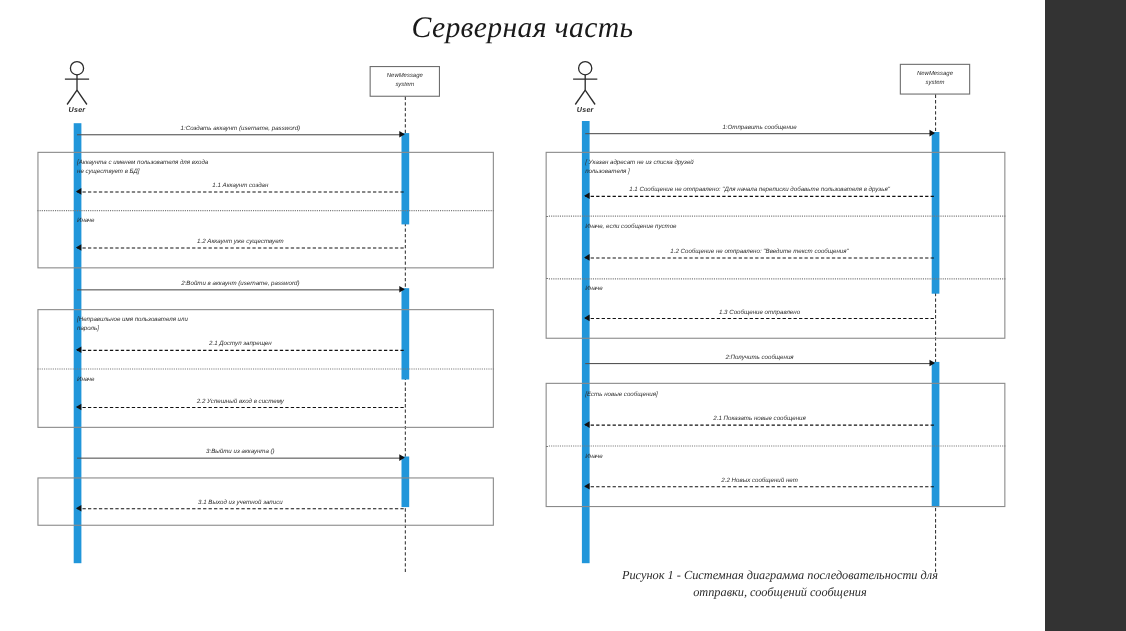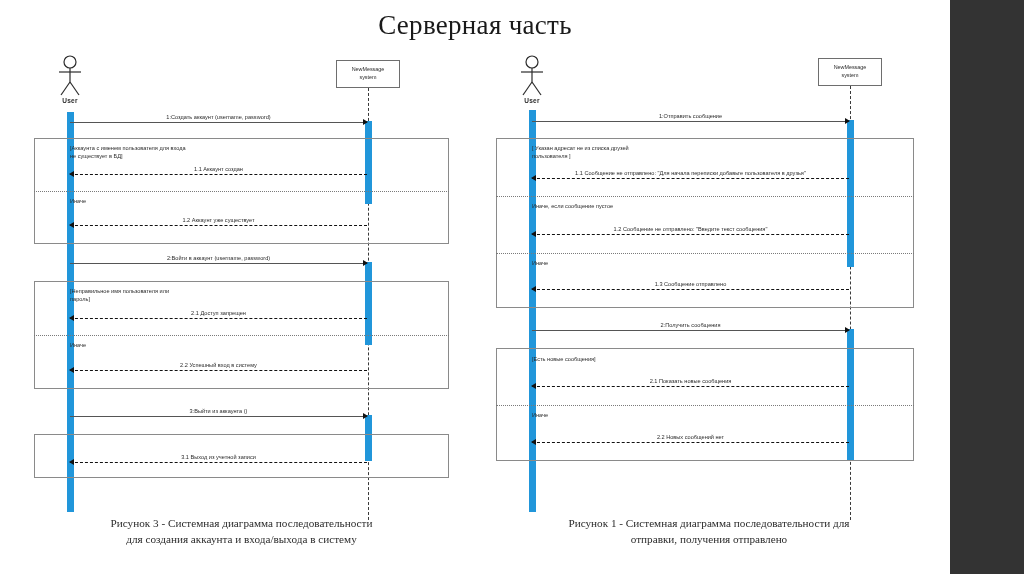--- a/index.html
+++ b/index.html
@@ -9,20 +9,21 @@
     background:#ffffff;
     font-family:"Liberation Sans", sans-serif;
     overflow:hidden;
     position:relative;
   }
   #slide{
     position:absolute;left:0;top:0;
     width:950px;height:574px;
     background:#ffffff;
     overflow:hidden;
+    font-style:italic;
   }
   #sidebar{
     position:absolute;left:950px;top:0;
     width:74px;height:574px;
     background:#333333;
   }
   #slide-title{
     position:absolute;left:0;top:10px;width:950px;
     text-align:center;
     font-family:"Liberation Serif", serif;
@@ -297,24 +298,20 @@
       <div class="msg-label center">2.1 Показать новые сообщения</div>
     </div>
     <div class="guard" style="left:54px;top:361px;">Иначе</div>
     <div class="msg ret" style="left:54px;top:392px;width:317px;">
       <div class="line"></div>
         <div class="head"></div>
       <div class="msg-label center">2.2 Новых сообщений нет</div>
     </div>
   </div>
 
-  <div class="caption" id="caption-left">
-    <div>Рисунок 3 - Системная диаграмма последовательности</div>
-    <div>для создания аккаунта и входа/выхода в систему</div>
-  </div>
   <div class="caption" id="caption-right">
     <div>Рисунок 1 - Системная диаграмма последовательности для</div>
-    <div>отправки, получения отправлено</div>
+    <div>отправки, сообщений сообщения</div>
   </div>
 
 </div>
 
 <div id="sidebar"></div>
 
 </body></html>

